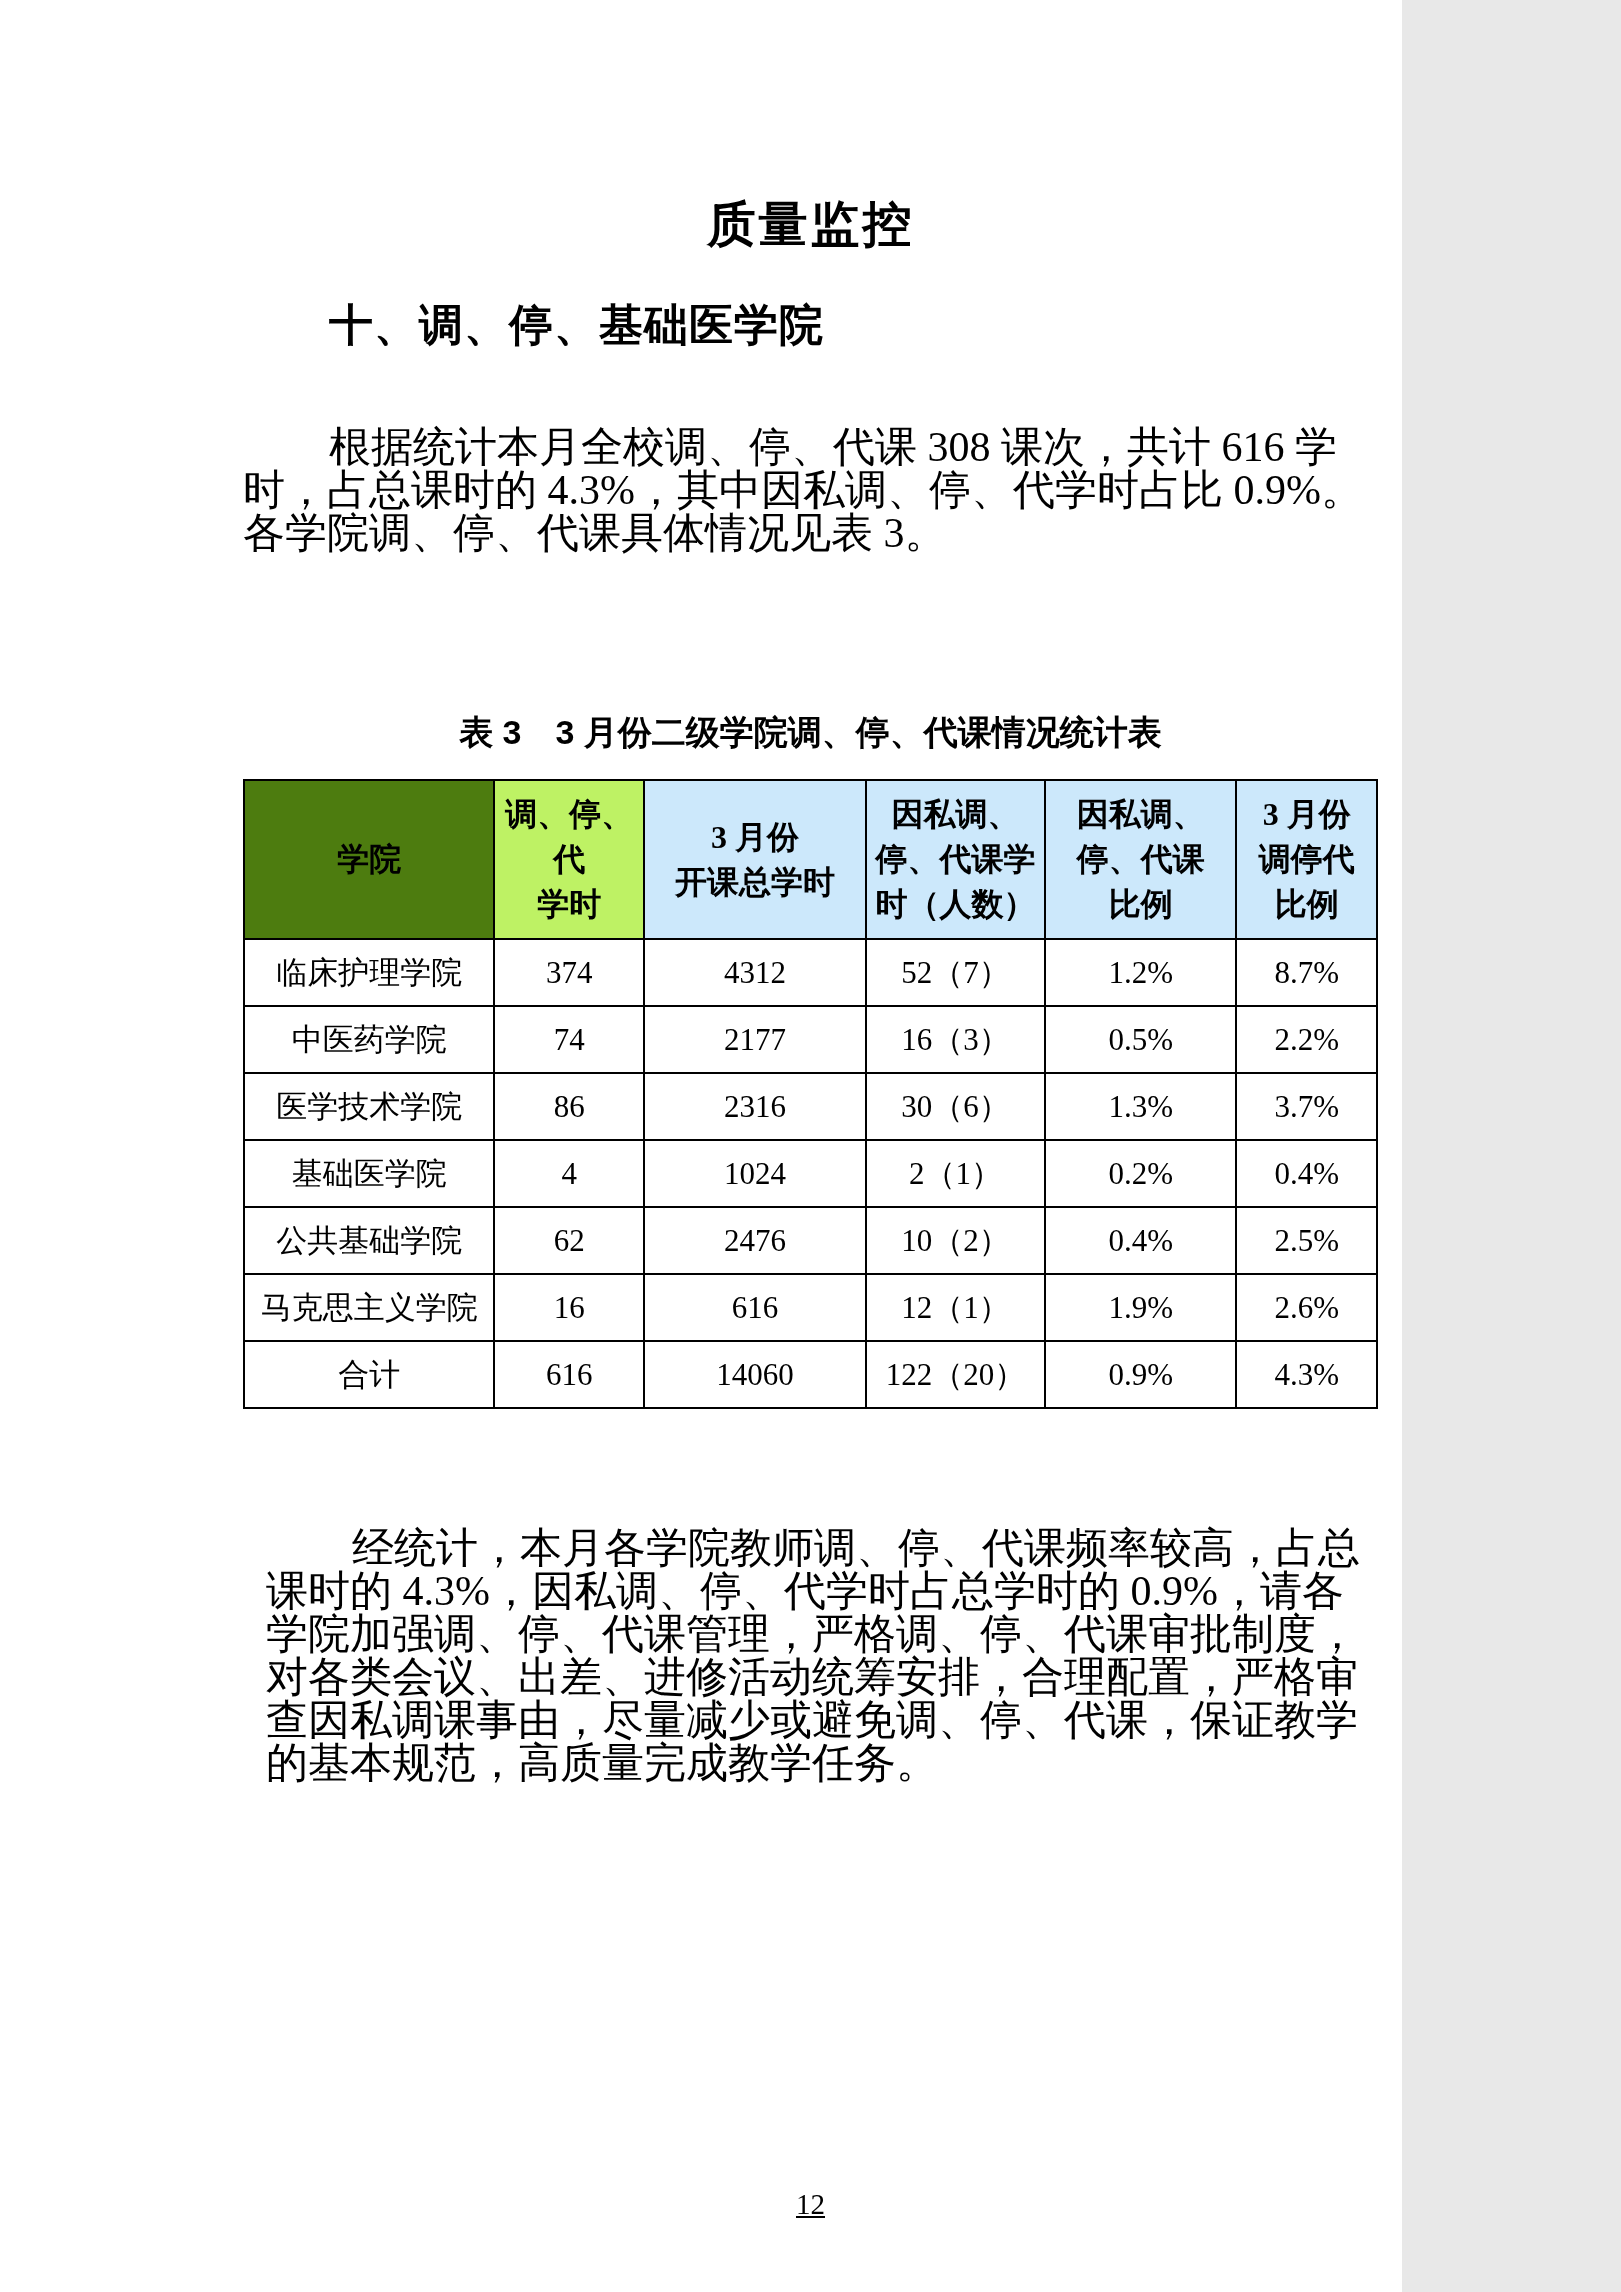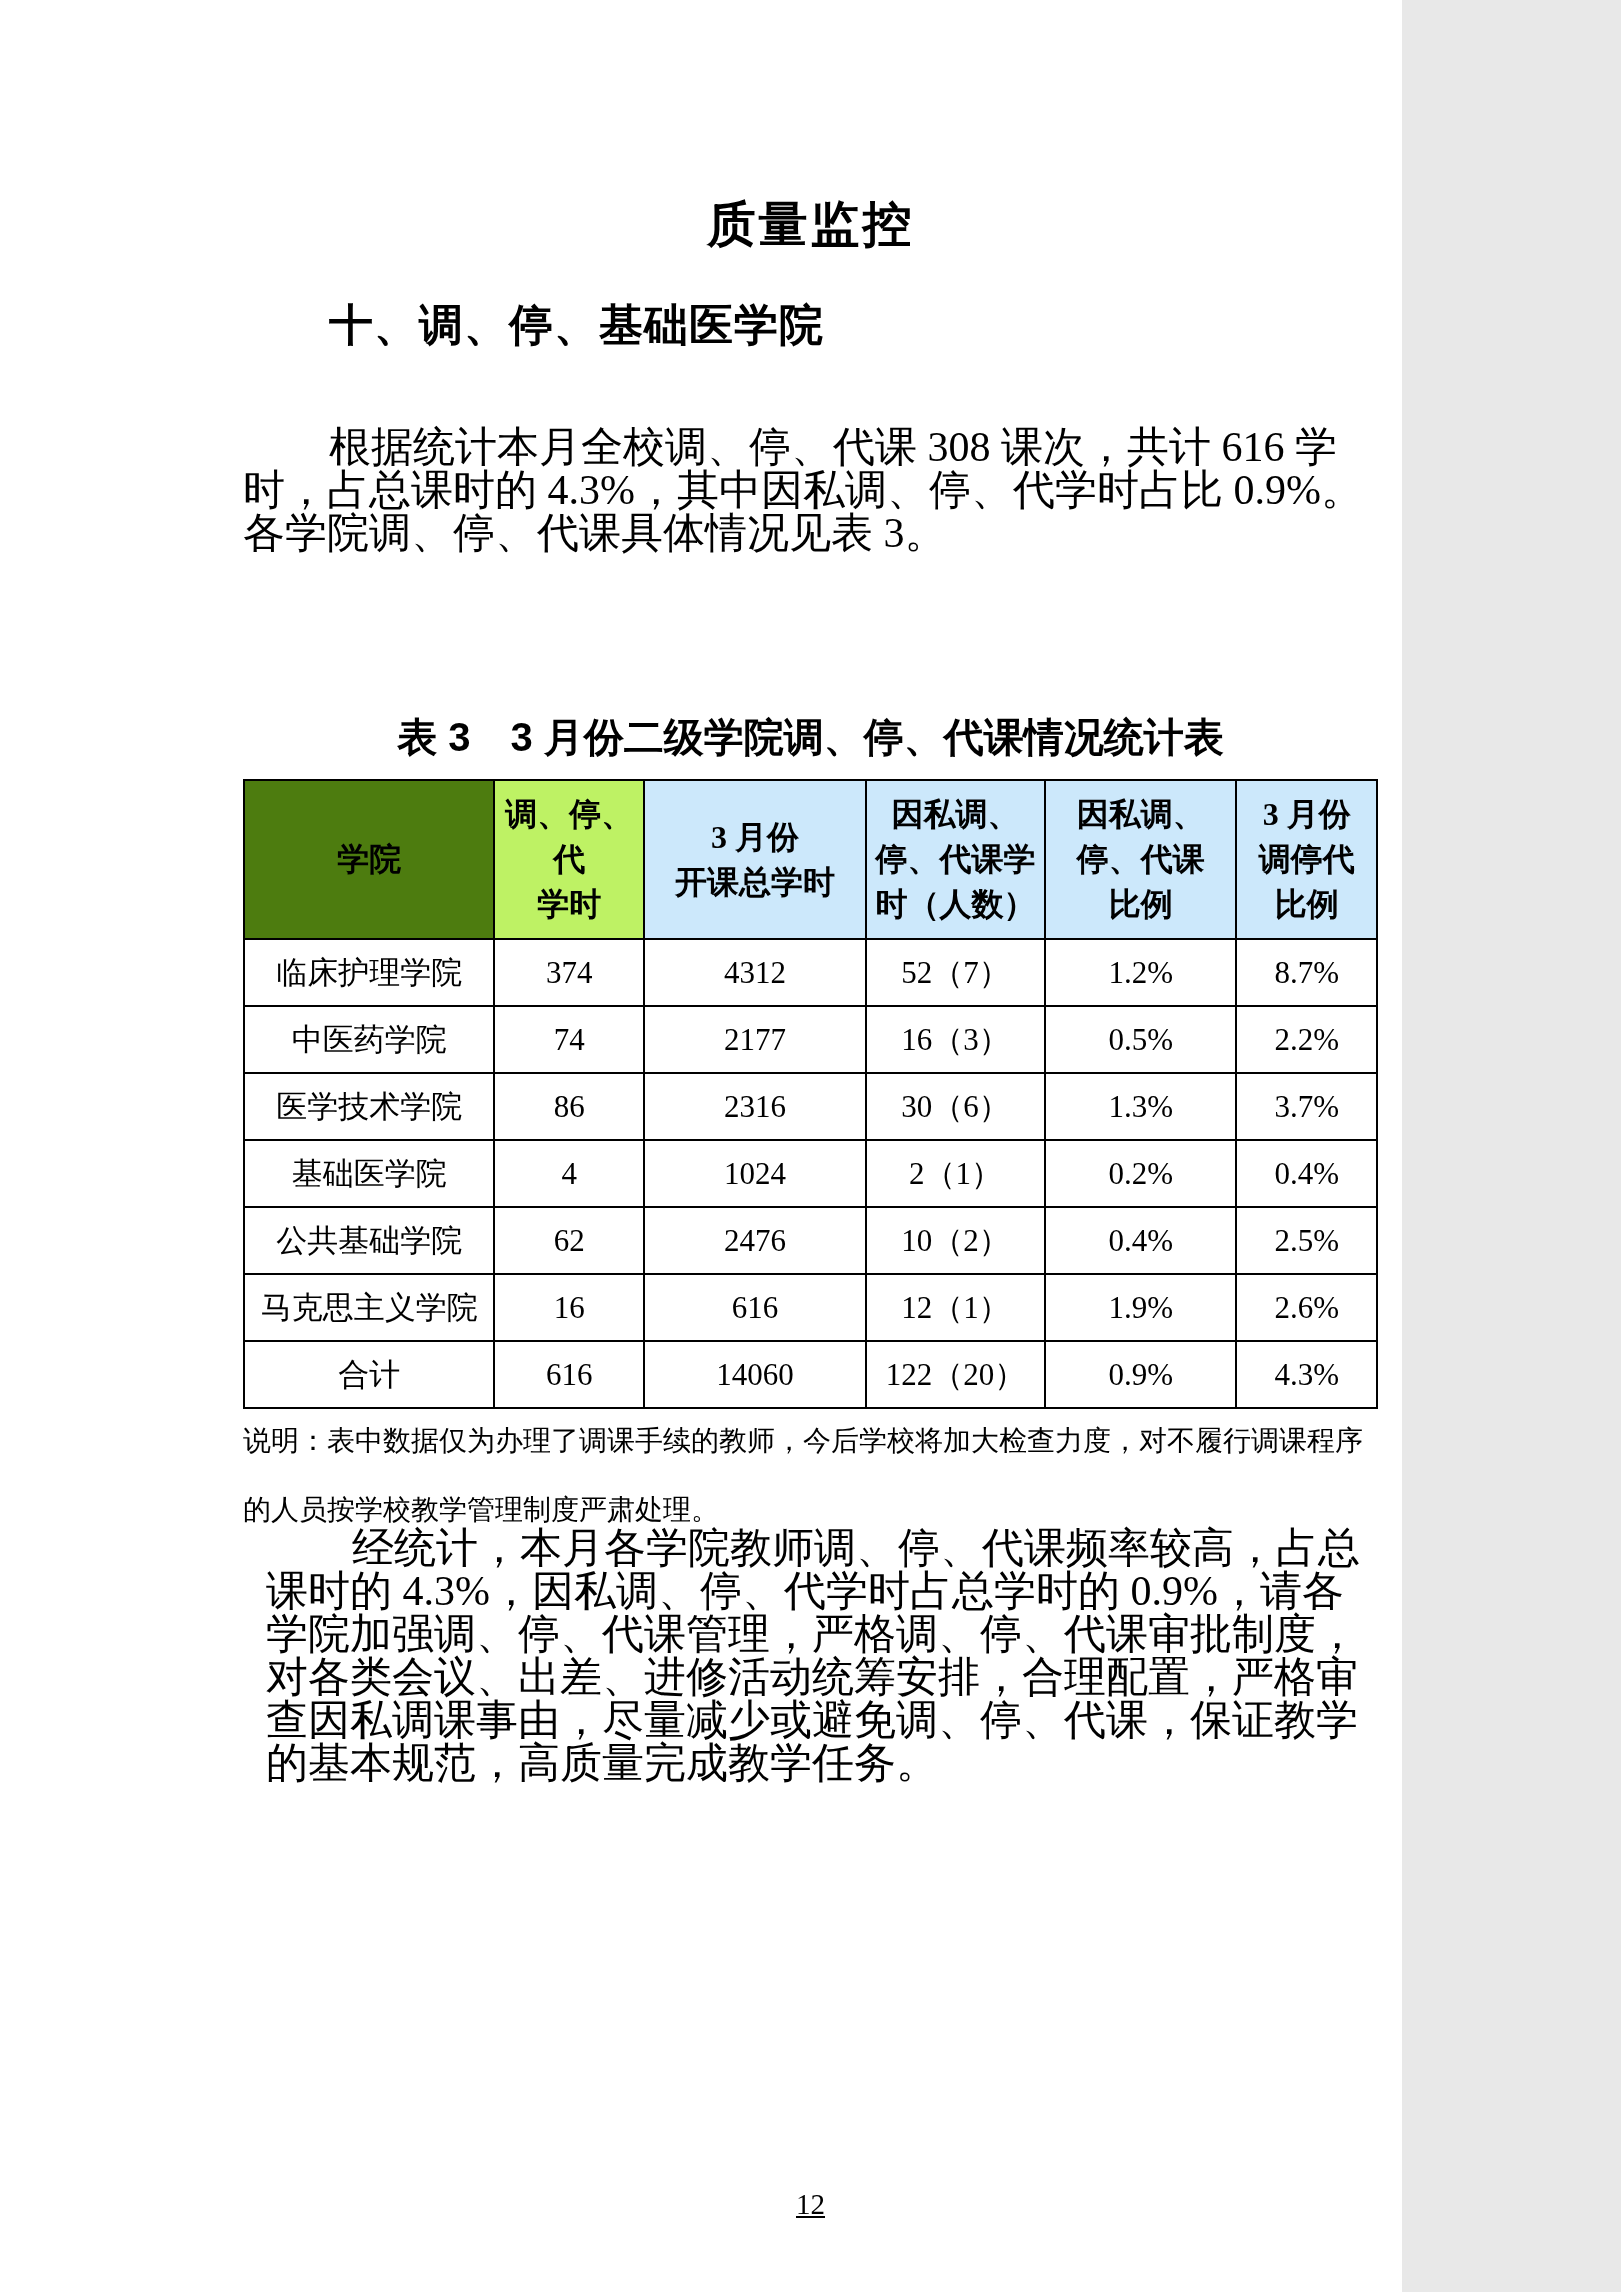--- a/index.html
+++ b/index.html
@@ -24,21 +24,21 @@
   }
   .para{
     font-size:42px;line-height:43px;
     white-space:pre-line;text-align:justify;text-indent:86px;
   }
   .p1{top:426px;}
   .p2{top:1527px;margin-left:23px;}
   .caption{
     top:710px;text-align:center;
     font-family:"Liberation Sans","DejaVu Sans",sans-serif;
-    font-weight:bold;font-size:40px;
+    font-weight:bold;font-size:34px;
   }
   table.stats{
     position:absolute;left:243px;top:779px;width:1135px;
     border-collapse:collapse;table-layout:fixed;
     font-size:31px;
   }
   table.stats th,table.stats td{
     border:2px solid #000;
     text-align:center;vertical-align:middle;
     padding:0 2px;overflow:hidden;
@@ -151,22 +151,20 @@
         <td>合计</td>
         <td>616</td>
         <td>14060</td>
         <td>122（20）</td>
         <td>0.9%</td>
         <td>4.3%</td>
       </tr>
     </tbody>
   </table>
 
-  <div class="abs note">说明：表中数据仅为办理了调课手续的教师，今后学校将加大检查力度，对不履行调课程序
-的人员按学校教学管理制度严肃处理。</div>
 
   <div class="abs para p2">经统计，本月各学院教师调、停、代课频率较高，占总
 课时的 4.3%，因私调、停、代学时占总学时的 0.9%，请各
 学院加强调、停、代课管理，严格调、停、代课审批制度，
 对各类会议、出差、进修活动统筹安排，合理配置，严格审
 查因私调课事由，尽量减少或避免调、停、代课，保证教学
 的基本规范，高质量完成教学任务。</div>
 
   <div class="abs pagenum">12</div>
 

